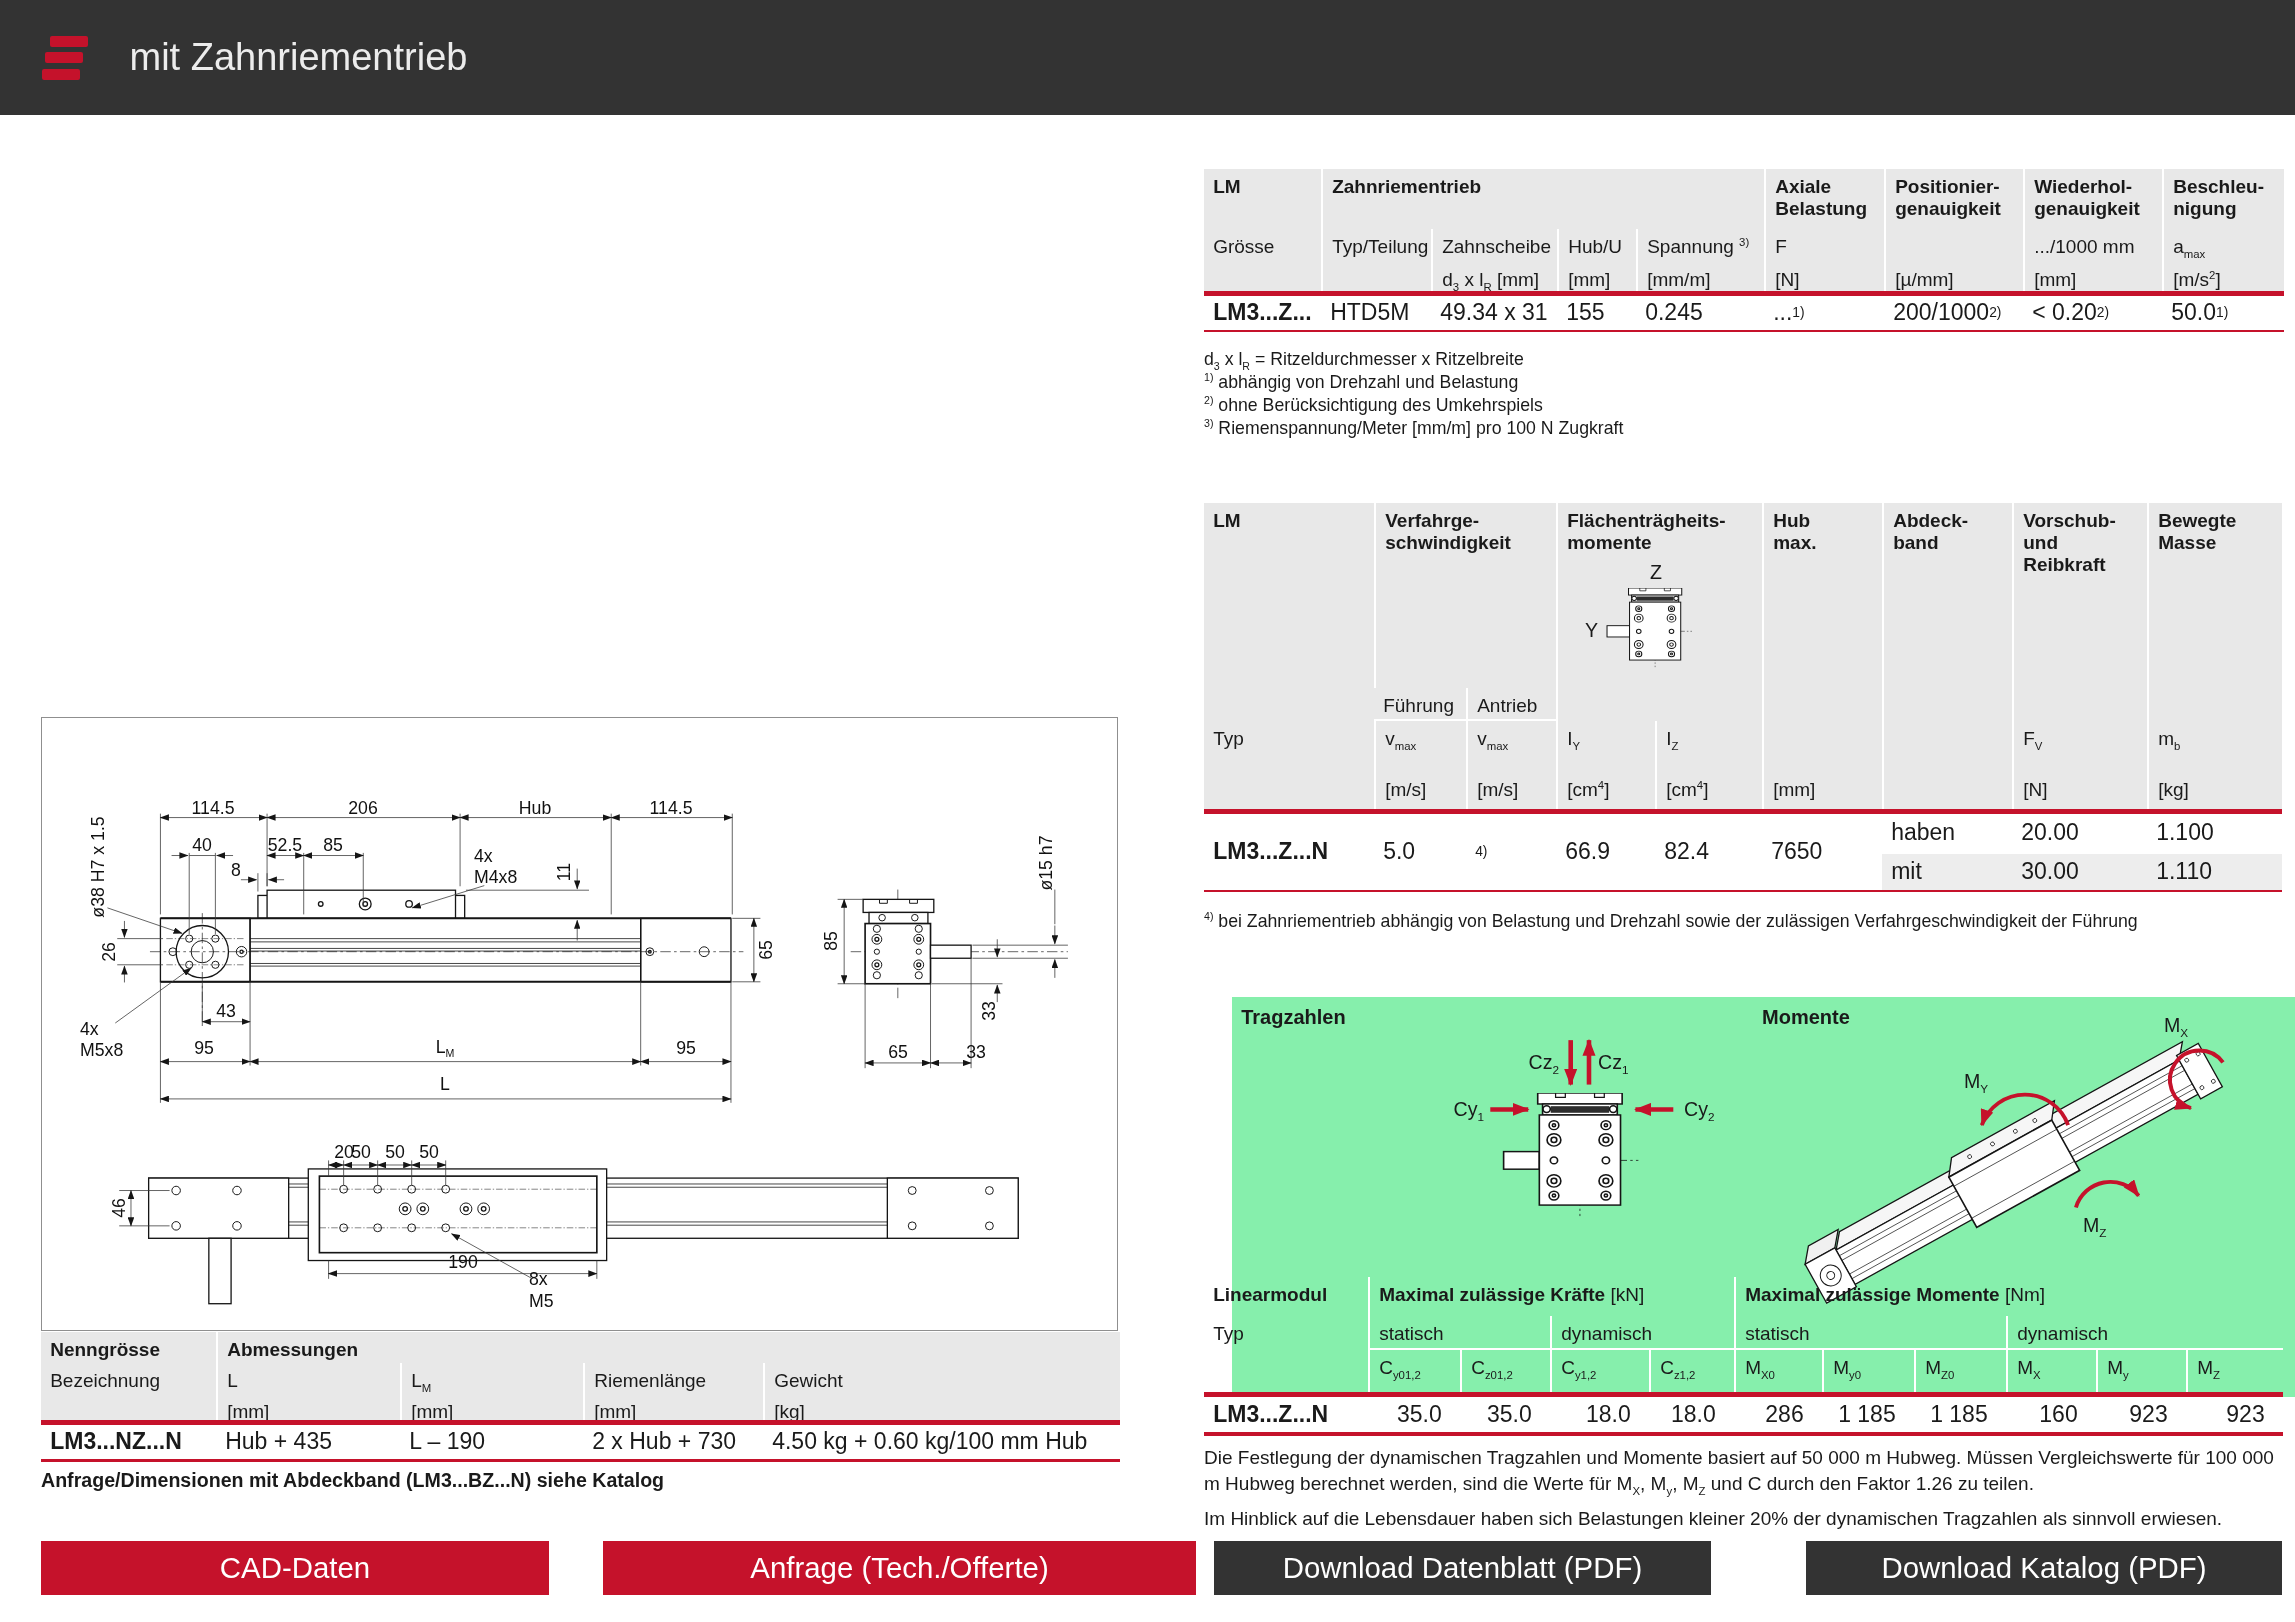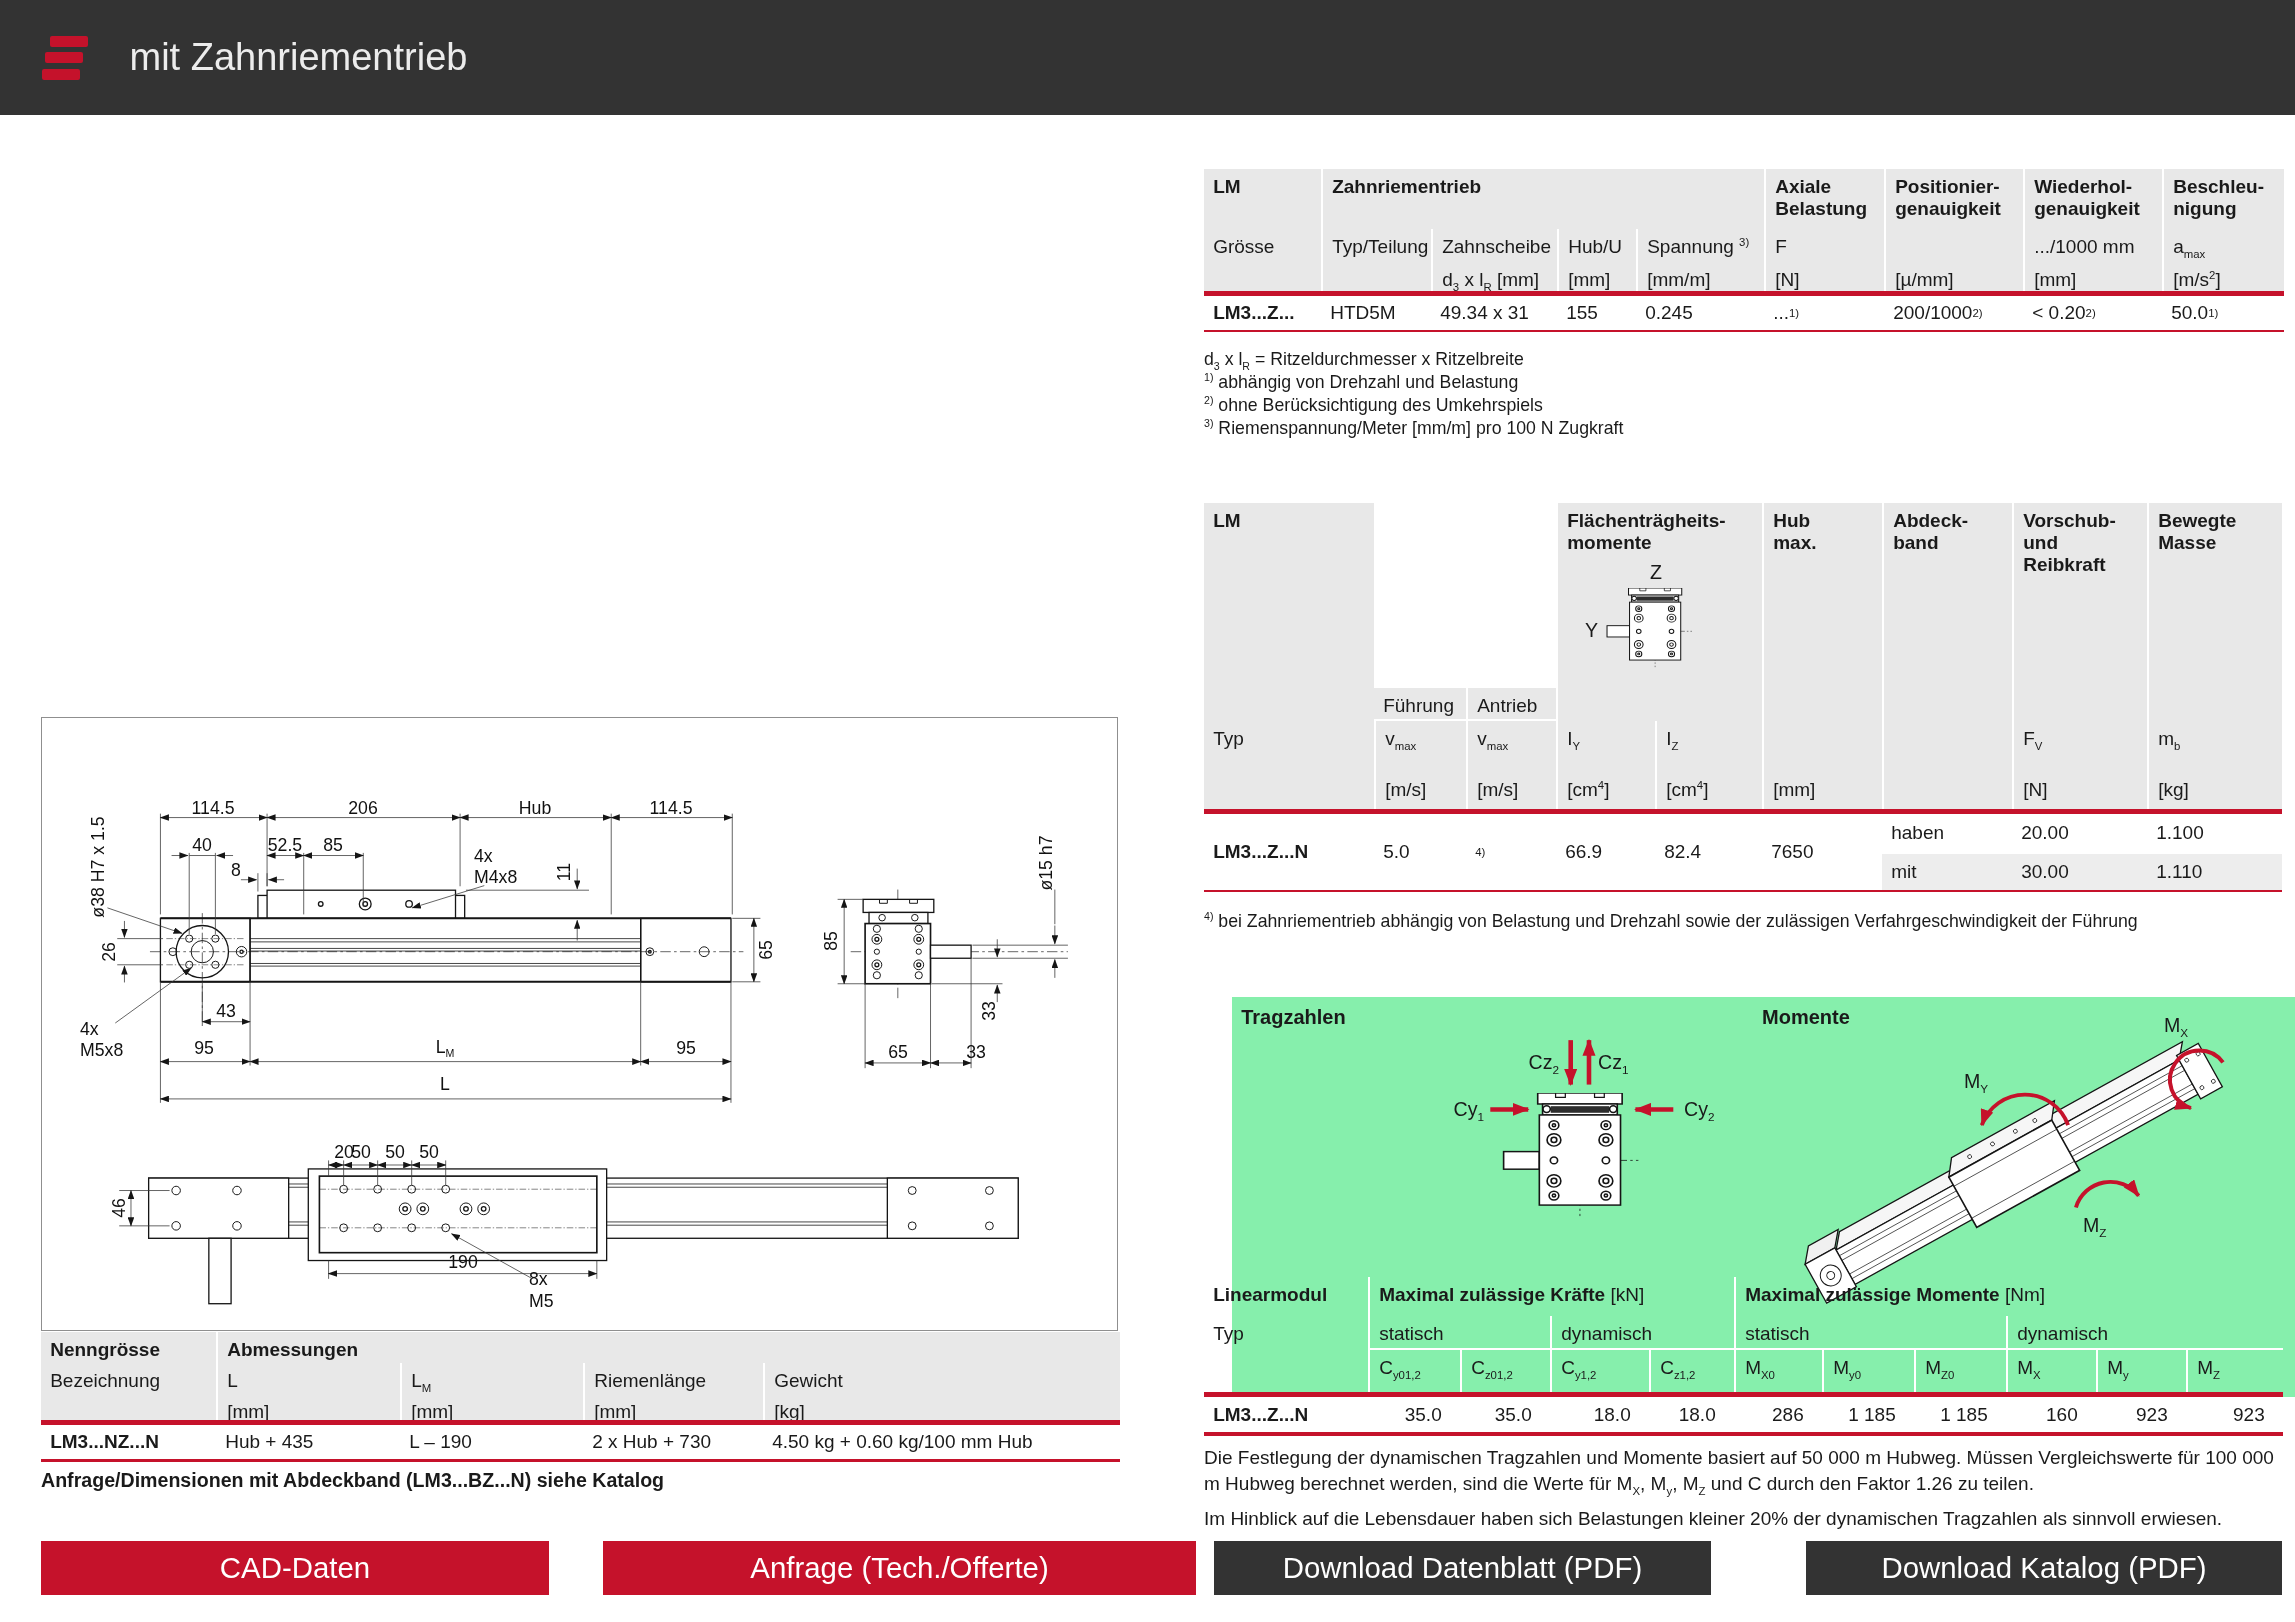--- a/index.html
+++ b/index.html
@@ -25,21 +25,21 @@
       grid-template-rows:39px 34px 42px 5.2px 35px 3.9px}
   .t4{left:41px;top:1332px;width:1079px;
       grid-template-columns:175px 184px 183px 180px 357px;
       grid-template-rows:31px 31px 26px 4.6px 34px 3.3px}
   .hc{background:#e8e8e8;font-size:19px;line-height:22px;padding:6.5px 3.9px 0 9.2px}
   .t3 .hc{background:transparent}
   .sep{border-left:2.6px solid #fff}
   .bb{border-bottom:2px solid #fff}
   .hb{font-weight:700}
   .nrm{font-weight:400}
-  .dc{font-size:19px;display:flex;align-items:center;padding-left:9.2px;background:#fff}
+  .dc{font-size:23px;display:flex;align-items:center;padding-left:9.2px;background:#fff}
   .num{justify-content:flex-end;padding-right:18.3px;padding-left:0}
   .alt{background:#ededed;border-top:2px solid #fff}
   .redbar{background:#c5122b}
   sub{font-size:60%;line-height:0}
   sup{font-size:60%;line-height:0}
   .fnote{position:absolute;font-size:17.7px;line-height:23px;color:#1a1a1a}
   .note{position:absolute;font-size:19px;line-height:26px;width:1086px}
   .bignote{position:absolute;font-size:19.6px;font-weight:700}
   
   .panel{position:absolute;left:1232px;top:997px;width:1080px;height:400px;background:#86efac}
@@ -119,20 +119,21 @@
 
   <div class="fnote" style="left:1204px;top:348px">
     <div>d<sub>3</sub> x l<sub>R</sub> = Ritzeldurchmesser x Ritzelbreite</div>
     <div><sup>1)</sup> abhängig von Drehzahl und Belastung</div>
     <div><sup>2)</sup> ohne Berücksichtigung des Umkehrspiels</div>
     <div><sup>3)</sup> Riemenspannung/Meter [mm/m] pro 100 N Zugkraft</div>
   </div>
 
   <div class="tbl t2">
     <div class="hc hb" style="grid-area:1/1">LM</div>
+    <div class="hc hb sep" style="grid-area:1/2/2/4">Verfahrge-<br>schwindigkeit</div>
     <div class="hc hb sep" style="grid-area:1/4/2/6">Flächenträgheits-<br>momente</div>
     <div class="hc hb sep" style="grid-area:1/6">Hub<br>max.</div>
     <div class="hc hb sep" style="grid-area:1/7">Abdeck-<br>band</div>
     <div class="hc hb sep" style="grid-area:1/8">Vorschub-<br>und<br>Reibkraft</div>
     <div class="hc hb sep" style="grid-area:1/9">Bewegte<br>Masse</div>
 
     <div class="hc" style="grid-area:2/1"></div>
     <div class="hc bb" style="grid-area:2/2">Führung</div>
     <div class="hc sep bb" style="grid-area:2/3">Antrieb</div>
     <div class="hc sep" style="grid-area:2/4"></div>

